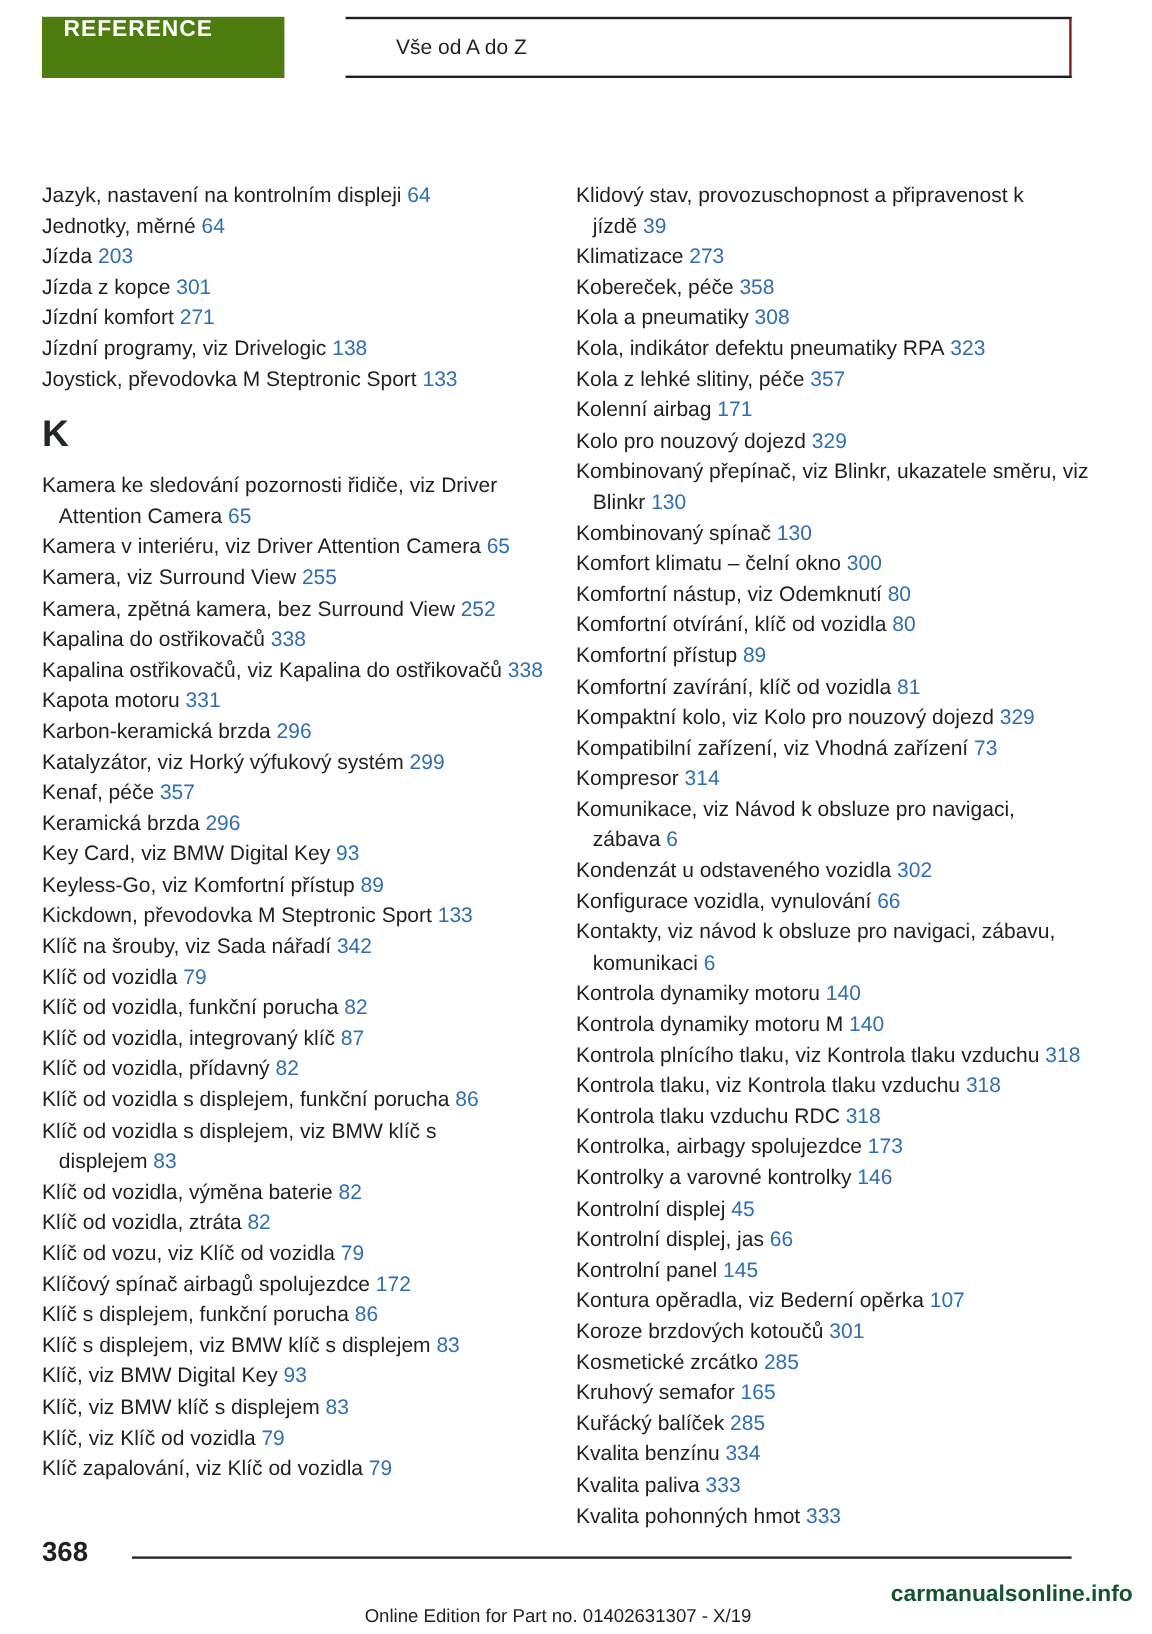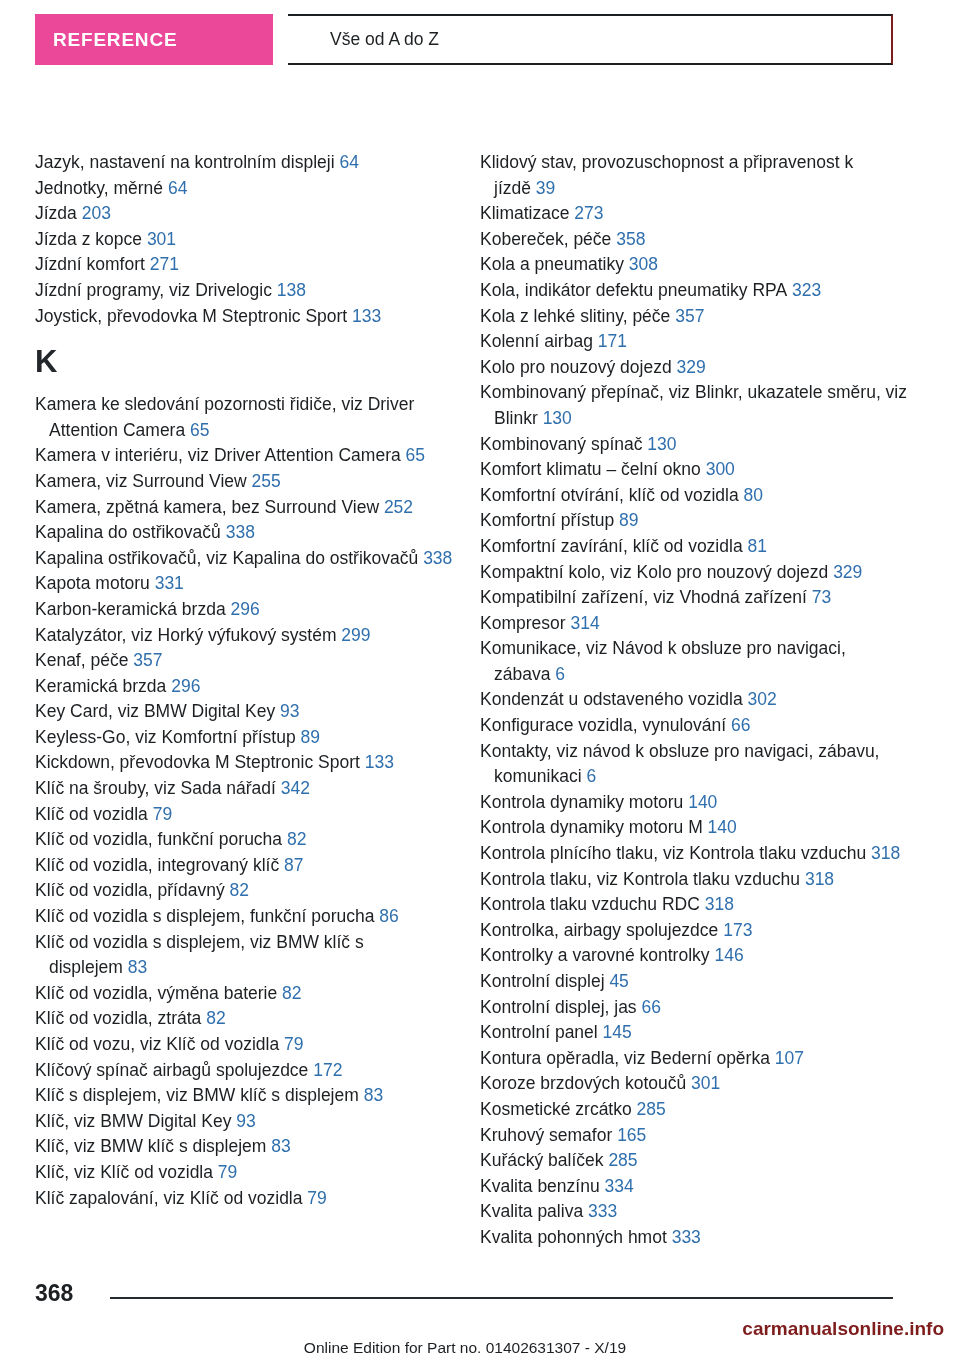--- a/index.html
+++ b/index.html
@@ -6,23 +6,23 @@
   .page{
     position:relative;
     width:960px;height:1362px;
     background:#ffffff;
     font-family:"Liberation Sans", sans-serif;
     color:#1d2023;
     overflow:hidden;
   }
   
   .ref-box{
-    position:absolute;left:35px;top:14px;width:238px;height:51px;
-    background:#ec4899;color:#ffffff;
-    display:flex;align-items:center;
+    position:absolute;left:35px;top:14px;width:202px;height:51px;
+    background:#4d7c0f;color:#ffffff;
+    display:flex;
     padding-left:18px;box-sizing:border-box;
     font-size:19px;font-weight:bold;letter-spacing:0.8px;
   }
   .tab-box{
     position:absolute;left:288px;top:14px;width:605px;height:51px;
     box-sizing:border-box;
     border-top:2px solid #1b1f22;
     border-bottom:2px solid #1b1f22;
     border-right:2px solid #7f1d1d;
     display:flex;align-items:center;
@@ -55,21 +55,21 @@
     position:absolute;left:110px;top:1297px;width:783px;height:0;
     border-top:2px solid #26292c;
   }
   .footer-edition{
     position:absolute;left:0;top:1311px;width:930px;
     text-align:center;
     font-size:15.5px;color:#1d2023;margin-top:28px;
   }
   .watermark{
     position:absolute;right:16px;top:1318px;
-    font-size:19px;font-weight:600;color:#7f1d1d;
+    font-size:19px;font-weight:600;color:#14532d;
   }
 </style>
 </head>
 <body>
 
 <div class="page">
 
   <div class="ref-box">
     <span>REFERENCE</span>
   </div>
@@ -104,38 +104,40 @@
       <div class="entry"><span class="entry-text">Klíč od vozidla&nbsp;</span><span class="entry-page">79</span></div>
       <div class="entry"><span class="entry-text">Klíč od vozidla, funkční porucha&nbsp;</span><span class="entry-page">82</span></div>
       <div class="entry"><span class="entry-text">Klíč od vozidla, integrovaný klíč&nbsp;</span><span class="entry-page">87</span></div>
       <div class="entry"><span class="entry-text">Klíč od vozidla, přídavný&nbsp;</span><span class="entry-page">82</span></div>
       <div class="entry"><span class="entry-text">Klíč od vozidla s displejem, funkční porucha&nbsp;</span><span class="entry-page">86</span></div>
       <div class="entry"><span class="entry-text">Klíč od vozidla s displejem, viz BMW klíč s displejem&nbsp;</span><span class="entry-page">83</span></div>
       <div class="entry"><span class="entry-text">Klíč od vozidla, výměna baterie&nbsp;</span><span class="entry-page">82</span></div>
       <div class="entry"><span class="entry-text">Klíč od vozidla, ztráta&nbsp;</span><span class="entry-page">82</span></div>
       <div class="entry"><span class="entry-text">Klíč od vozu, viz Klíč od vozidla&nbsp;</span><span class="entry-page">79</span></div>
       <div class="entry"><span class="entry-text">Klíčový spínač airbagů spolujezdce&nbsp;</span><span class="entry-page">172</span></div>
+      <div class="entry"><span class="entry-text">Klíč s displejem, funkční porucha&nbsp;</span><span class="entry-page">86</span></div>
       <div class="entry"><span class="entry-text">Klíč s displejem, viz BMW klíč s displejem&nbsp;</span><span class="entry-page">83</span></div>
       <div class="entry"><span class="entry-text">Klíč, viz BMW Digital Key&nbsp;</span><span class="entry-page">93</span></div>
       <div class="entry"><span class="entry-text">Klíč, viz BMW klíč s displejem&nbsp;</span><span class="entry-page">83</span></div>
       <div class="entry"><span class="entry-text">Klíč, viz Klíč od vozidla&nbsp;</span><span class="entry-page">79</span></div>
       <div class="entry"><span class="entry-text">Klíč zapalování, viz Klíč od vozidla&nbsp;</span><span class="entry-page">79</span></div>
     </div>
   <div class="col col-right" id="col-right">
       <div class="entry"><span class="entry-text">Klidový stav, provozuschopnost a připravenost k jízdě&nbsp;</span><span class="entry-page">39</span></div>
       <div class="entry"><span class="entry-text">Klimatizace&nbsp;</span><span class="entry-page">273</span></div>
       <div class="entry"><span class="entry-text">Kobereček, péče&nbsp;</span><span class="entry-page">358</span></div>
       <div class="entry"><span class="entry-text">Kola a pneumatiky&nbsp;</span><span class="entry-page">308</span></div>
       <div class="entry"><span class="entry-text">Kola, indikátor defektu pneumatiky RPA&nbsp;</span><span class="entry-page">323</span></div>
       <div class="entry"><span class="entry-text">Kola z lehké slitiny, péče&nbsp;</span><span class="entry-page">357</span></div>
       <div class="entry"><span class="entry-text">Kolenní airbag&nbsp;</span><span class="entry-page">171</span></div>
       <div class="entry"><span class="entry-text">Kolo pro nouzový dojezd&nbsp;</span><span class="entry-page">329</span></div>
       <div class="entry"><span class="entry-text">Kombinovaný přepínač, viz Blinkr, ukazatele směru, viz Blinkr&nbsp;</span><span class="entry-page">130</span></div>
       <div class="entry"><span class="entry-text">Kombinovaný spínač&nbsp;</span><span class="entry-page">130</span></div>
       <div class="entry"><span class="entry-text">Komfort klimatu – čelní okno&nbsp;</span><span class="entry-page">300</span></div>
+      <div class="entry"><span class="entry-text">Komfortní nástup, viz Odemknutí&nbsp;</span><span class="entry-page">80</span></div>
       <div class="entry"><span class="entry-text">Komfortní otvírání, klíč od vozidla&nbsp;</span><span class="entry-page">80</span></div>
       <div class="entry"><span class="entry-text">Komfortní přístup&nbsp;</span><span class="entry-page">89</span></div>
       <div class="entry"><span class="entry-text">Komfortní zavírání, klíč od vozidla&nbsp;</span><span class="entry-page">81</span></div>
       <div class="entry"><span class="entry-text">Kompaktní kolo, viz Kolo pro nouzový dojezd&nbsp;</span><span class="entry-page">329</span></div>
       <div class="entry"><span class="entry-text">Kompatibilní zařízení, viz Vhodná zařízení&nbsp;</span><span class="entry-page">73</span></div>
       <div class="entry"><span class="entry-text">Kompresor&nbsp;</span><span class="entry-page">314</span></div>
       <div class="entry"><span class="entry-text">Komunikace, viz Návod k obsluze pro navigaci, zábava&nbsp;</span><span class="entry-page">6</span></div>
       <div class="entry"><span class="entry-text">Kondenzát u odstaveného vozidla&nbsp;</span><span class="entry-page">302</span></div>
       <div class="entry"><span class="entry-text">Konfigurace vozidla, vynulování&nbsp;</span><span class="entry-page">66</span></div>
       <div class="entry"><span class="entry-text">Kontakty, viz návod k obsluze pro navigaci, zábavu, komunikaci&nbsp;</span><span class="entry-page">6</span></div>

